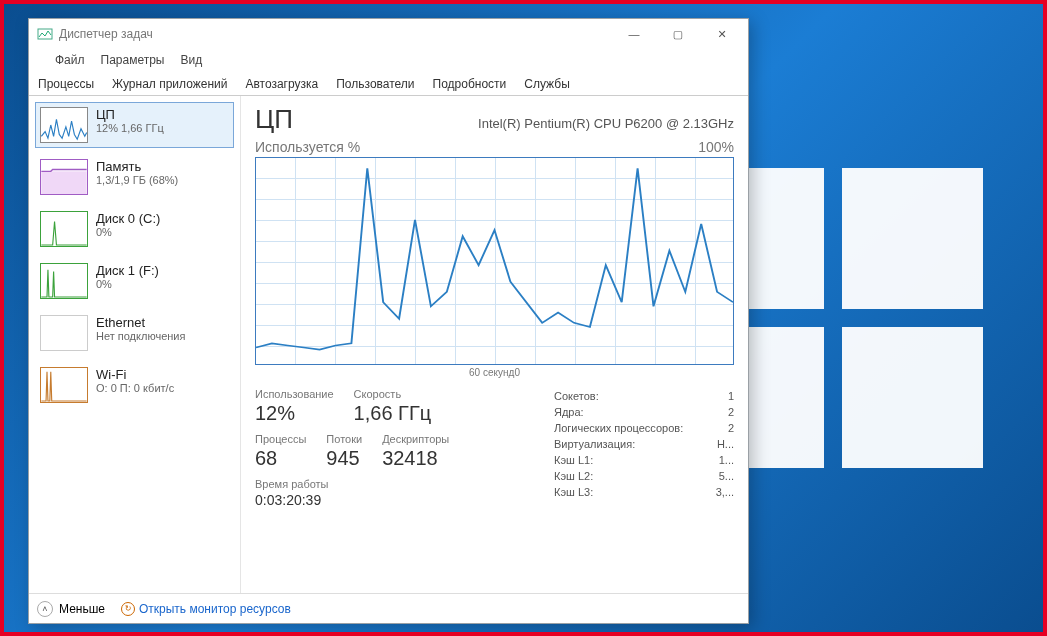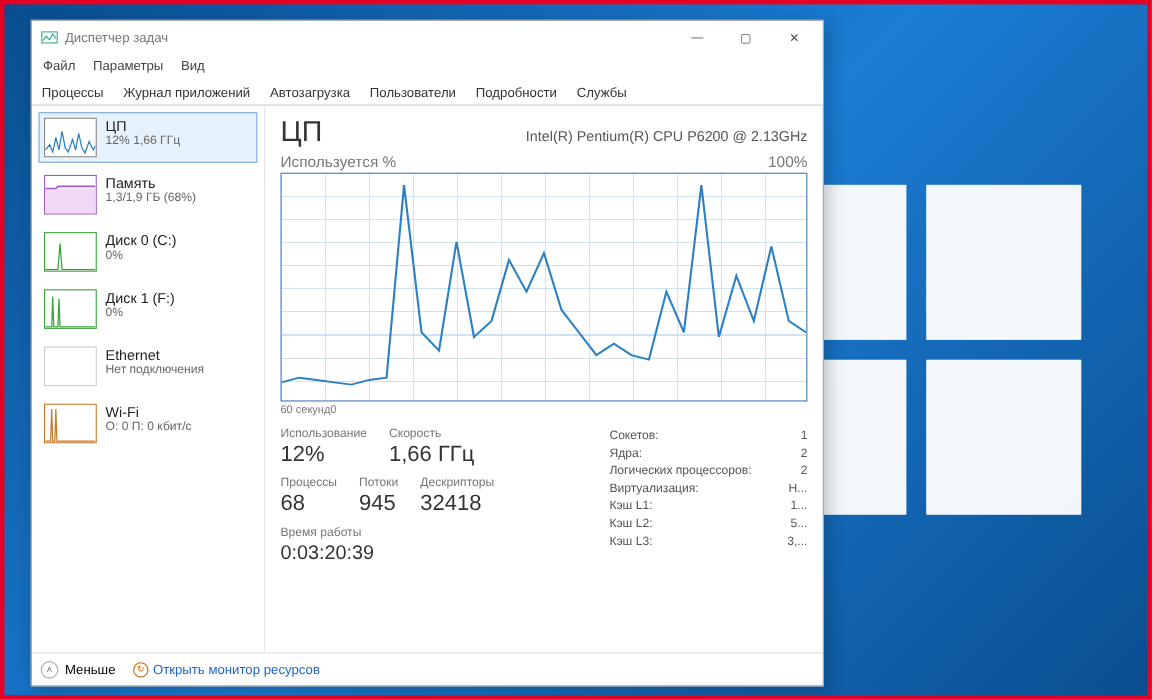--- a/index.html
+++ b/index.html
@@ -5,41 +5,41 @@
 * { margin:0; padding:0; box-sizing:border-box; font-family:"Segoe UI",Tahoma,sans-serif; }
 body { width:1047px; height:636px; background:linear-gradient(135deg,#0a4d8f,#1b7dd4,#0a4d8f); position:relative; overflow:hidden; border:4px solid #e60023; }
 .desktop-win-logo { position:absolute; right:60px; top:50%; transform:translateY(-50%); width:300px; height:300px; display:grid; grid-template-columns:1fr 1fr; grid-template-rows:1fr 1fr; gap:18px; }
 .desktop-win-logo div { background:rgba(255,255,255,0.95); }
 .window { position:absolute; left:24px; top:14px; width:721px; height:606px; background:#fff; border:1px solid #9aa0a5; box-shadow:4px 4px 16px rgba(0,0,0,.25); display:flex; flex-direction:column; }
 .titlebar { height:30px; display:flex; align-items:center; padding:0 4px 0 8px; color:#777; font-size:12px; }
 .titlebar .appicon { width:16px; height:16px; margin-right:6px; display:inline-flex; }
 .titlebar .title { flex:1; }
 .winbtns { display:flex; }
 .winbtn { width:44px; height:30px; display:flex; align-items:center; justify-content:center; color:#555; font-size:11px; }
-.menubar { height:22px; display:flex; align-items:center; padding:0 2px; font-size:12px; color:#444; gap:0; }
+.menubar { height:22px; display:flex; align-items:center; padding:0 18px; font-size:12px; color:#444; gap:0; }
 .menubar span { padding:2px 8px; }
 .tabbar { display:flex; border-bottom:1px solid #ccc; font-size:12px; background:#fff; }
 .tab { padding:4px 8px; border:1px solid transparent; color:#333; position:relative; top:1px; white-space:nowrap; }
 .tab.active { border:1px solid #ccc; border-bottom:1px solid #fff; background:#fff; }
 .body { flex:1; display:flex; overflow:hidden; }
 .sidebar { width:212px; border-right:1px solid #e5e5e5; padding:6px 6px; display:flex; flex-direction:column; gap:6px; overflow:hidden; }
 .side-item { display:flex; gap:8px; padding:4px 4px; border:1px solid transparent; }
 .side-item.selected { background:#e5f1fb; border:1px solid #7aa7d9; }
 .thumb { width:48px; height:36px; border:1px solid #888; background:#fff; position:relative; flex-shrink:0; }
 .thumb svg { width:100%; height:100%; display:block; }
 .side-text .t1 { font-size:13px; color:#222; }
 .side-text .t2 { font-size:11px; color:#666; }
 .main { flex:1; padding:8px 14px 8px 14px; display:flex; flex-direction:column; overflow:hidden; }
 .main-head { display:flex; align-items:baseline; justify-content:space-between; margin-bottom:4px; }
 .main-head .hl { font-size:26px; color:#333; font-weight:400; }
 .main-head .hr { font-size:13px; color:#555; }
 .chart-labels { display:flex; justify-content:space-between; font-size:14px; color:#777; margin-bottom:2px; }
 .chart { height:208px; border:1px solid #3d7bbf; position:relative; background:repeating-linear-gradient(to right,transparent,transparent 39px,#cfe2f3 39px,#cfe2f3 40px),repeating-linear-gradient(to bottom,transparent,transparent 20px,#cfe2f3 20px,#cfe2f3 21px); }
 .chart svg { width:100%; height:100%; display:block; }
-.axis-labels { display:flex; justify-content:flex-start; font-size:10px; color:#777; margin-top:2px; }
+.axis-labels { display:flex; justify-content:center; font-size:10px; color:#777; margin-top:2px; }
 .stats { display:flex; gap:16px; margin-top:10px; font-size:11px; }
 .stats-left { flex:1; }
 .stat-row { display:flex; gap:20px; margin-bottom:8px; }
 .stat-block .slabel { color:#777; font-size:11px; }
 .stat-block .svalue { font-size:20px; color:#333; margin-top:2px; }
 .stats-right { width:180px; font-size:11px; color:#555; }
 .stats-right .r-row { display:flex; justify-content:space-between; padding:2px 0; }
 .statusbar { height:30px; border-top:1px solid #ddd; display:flex; align-items:center; padding:0 8px; font-size:12px; gap:16px; }
 .statusbar .chev { width:16px; height:16px; border:1px solid #aaa; border-radius:50%; display:inline-flex; align-items:center; justify-content:center; font-size:9px; color:#555; }
 .statusbar .link { color:#1a66cc; display:flex; align-items:center; gap:4px; }
@@ -194,21 +194,21 @@
                 <div class="svalue">945</div>
               </div>
             <div class="stat-block">
                 <div class="slabel">Дескрипторы</div>
                 <div class="svalue">32418</div>
               </div>
           </div>
           <div class="stat-row">
             <div class="stat-block">
                 <div class="slabel">Время работы</div>
-                <div class="svalue" style="font-size:18px">0:03:20:39</div>
+                <div class="svalue" style="font-size:14px">0:03:20:39</div>
               </div>
           </div>
         </div>
         <div class="stats-right" id="stats-right">
             <div class="r-row">
               <span>Сокетов:</span>
               <span>1</span>
             </div>
             <div class="r-row">
               <span>Ядра:</span>

